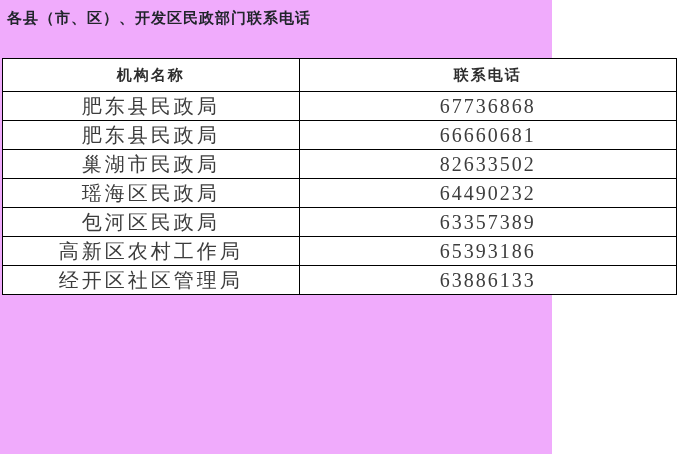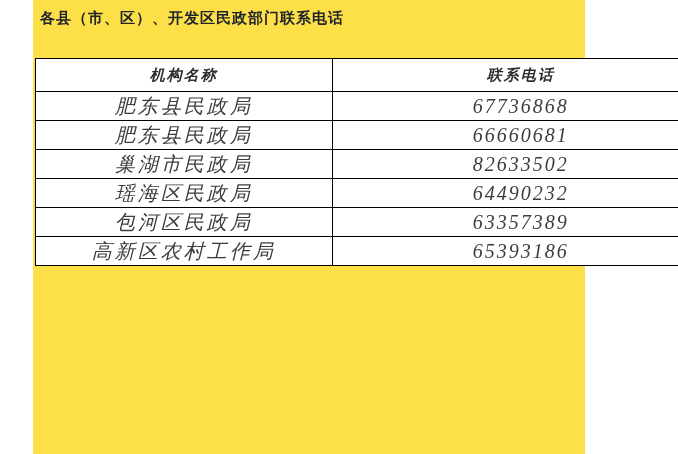--- a/index.html
+++ b/index.html
@@ -7,22 +7,21 @@
     width: 678px;
     height: 454px;
     background: #ffffff;
     font-family: "Liberation Serif", "DejaVu Serif", serif;
     overflow: hidden;
   }
   .page {
     position: relative;
     width: 552px;
     height: 454px;
-    background: #fde047;
-    margin-left: 33px;
+    background: #f0abfc;
   }
   .doc-title {
     position: absolute;
     left: 7px;
     top: 9px;
     font-family: "Liberation Sans", "DejaVu Sans", sans-serif;
     font-weight: bold;
     font-size: 15px;
     letter-spacing: 1px;
     color: #21252b;
@@ -37,21 +36,20 @@
     table-layout: fixed;
     background: #ffffff;
   }
   .contact-table th,
   .contact-table td {
     border: 1px solid #000000;
     text-align: center;
     vertical-align: middle;
     overflow: hidden;
     white-space: nowrap;
-    font-style: italic;
   }
   .contact-table col.col-org   { width: 44%; }
   .contact-table col.col-phone { width: 56%; }
   .contact-table th {
     height: 33px;
     font-size: 15px;
     font-weight: bold;
     letter-spacing: 2px;
     color: #2e2e2e;
   }
@@ -111,16 +109,20 @@
     <td class="org-cell">包河区民政局</td>
     <td class="phone-cell">63357389</td>
   </tr>
 
   <tr>
     <td class="org-cell">高新区农村工作局</td>
     <td class="phone-cell">65393186</td>
   </tr>
 
 
+  <tr>
+    <td class="org-cell">经开区社区管理局</td>
+    <td class="phone-cell">63886133</td>
+  </tr>
 </tbody>
   </table>
 
 </div>
 
 </body></html>

